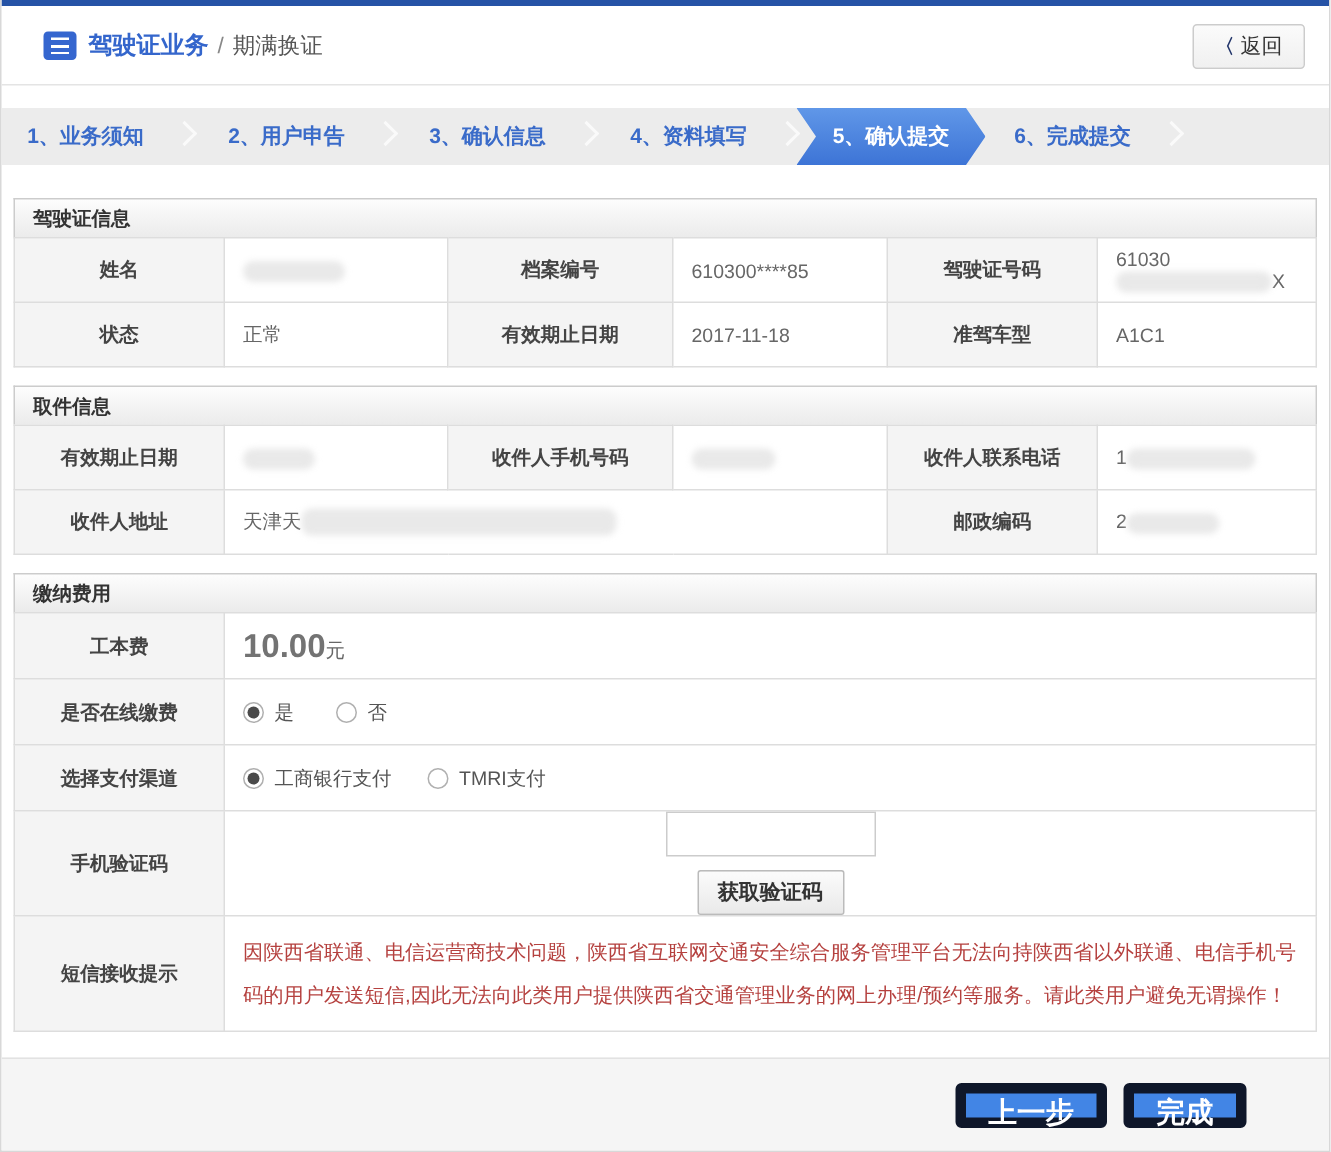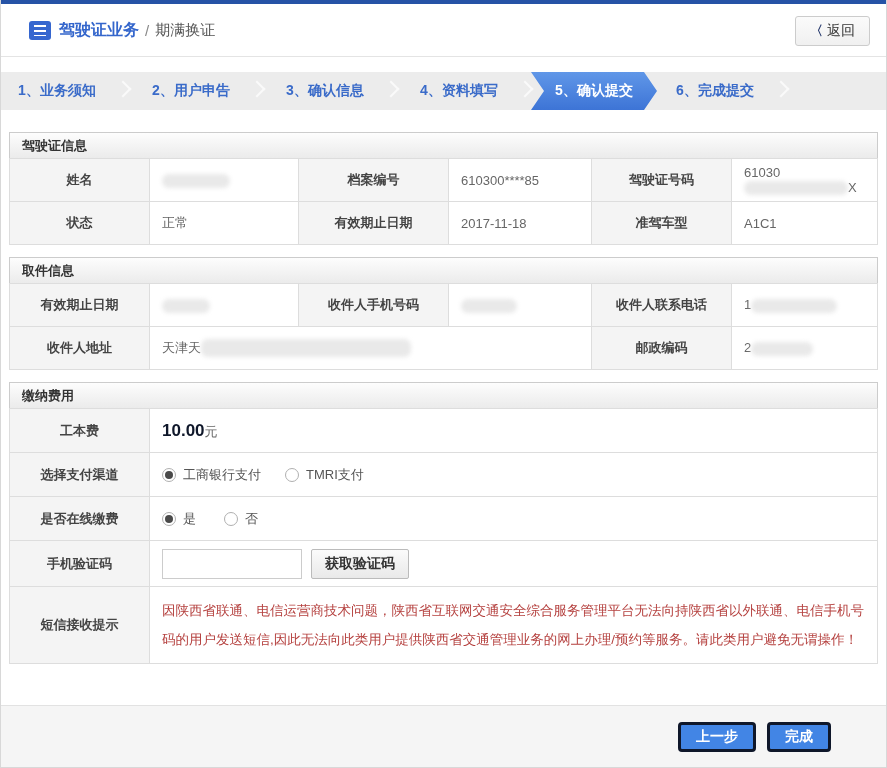--- a/index.html
+++ b/index.html
@@ -37,39 +37,39 @@
   .section { margin-bottom:12px; }
   .section-header { height:26px; line-height:25px; background:linear-gradient(#fdfdfd,#ebebeb);
     border:1px solid #ccc; border-bottom:none; font-size:13px; font-weight:bold; color:#333; padding-left:12px; }
   table.info { width:100%; border-collapse:collapse; table-layout:fixed; }
   table.info td { border:1px solid #ddd; height:43px; font-size:13px; padding:0 12px; }
   td.lbl { background:#f4f4f4; text-align:center; font-weight:bold; color:#444; }
   td.val { background:#fff; color:#666; text-align:left; }
   .redact { display:inline-block; height:14px; border-radius:7px; background:#e9e9e9;
     filter:blur(2px); vertical-align:middle; }
   
-  .price { color:#0f172a; font-weight:bold; font-size:17px; }
+  .price { color:#737373; font-weight:bold; font-size:22px; }
   .currency { color:#666; font-size:13px; }
   .radio-group { display:flex; align-items:center; gap:28px; }
   .radio-opt { display:flex; align-items:center; gap:7px; cursor:pointer; color:#555; font-size:13px; }
   .radio { width:14px; height:14px; border:1px solid #b0b0b0; border-radius:50%; background:#fff;
     display:inline-flex; align-items:center; justify-content:center; }
   .radio.checked::after { content:""; width:8px; height:8px; border-radius:50%; background:#4a4a4a; }
-  .code-row { display:flex; align-items:center; gap:9px; }
+  .code-row { display:flex; align-items:center; gap:9px;flex-direction:column; }
   .code-input { width:140px; height:30px; border:1px solid #ccc; padding:0 6px; font-size:13px; }
   .code-btn { height:30px; padding:0 13px; background:linear-gradient(#fbfbfb,#e9e9e9);
     border:1px solid #bbb; border-radius:2px; font-size:14px; font-weight:bold; color:#333; cursor:pointer; }
   .notice { color:#b5413f; font-size:13.5px; line-height:29px; padding:9px 0; }
   td.notice-cell { line-height:normal; }
   
   .footer { position:absolute; left:0; right:0; bottom:0; height:62px; background:#f5f5f5;
     border-top:1px solid #e2e2e2; display:flex; align-items:center; justify-content:flex-end;
     padding-right:55px; gap:11px; }
-  .btn-blue { min-width:54px; height:30px; padding:0 15px; background:#4285e5; border:3px solid #0f172a;
-    border-radius:4px; color:#fff; font-size:14px; font-weight:bold; cursor:pointer; }
+  .btn-blue { min-width:54px; height:30px; padding:0 15px; background:#4285e5; border:7px solid #0f172a;
+    border-radius:4px; color:#fff; font-size:19px; font-weight:bold; cursor:pointer; }
 </style>
 </head>
 <body>
 
 <div class="page">
   <div class="topbar"></div>
 
   <div class="header">
     <span class="doc-icon"></span>
     <span class="title-primary">驾驶证业务</span>
@@ -175,45 +175,45 @@
             <col>
           </colgroup>
         <tbody>
             <tr>
           <td class="lbl" style="height:44px">工本费</td>
           <td class="val">
             <span class="price">10.00</span><span class="currency">元</span>
           </td>
         </tr>
         <tr>
+          <td class="lbl" style="height:44px">是否在线缴费</td>
+          <td class="val">
+            <div class="radio-group">
+              <span class="radio-opt">
+                <span class="radio checked"></span>
+                <span>是</span>
+              </span>
+              <span class="radio-opt">
+                <span class="radio"></span>
+                <span>否</span>
+              </span>
+            </div>
+          </td>
+        </tr>
+        <tr>
           <td class="lbl" style="height:44px">选择支付渠道</td>
           <td class="val">
             <div class="radio-group" style="gap:24px">
               <span class="radio-opt">
                 <span class="radio checked"></span>
                 <span>工商银行支付</span>
               </span>
               <span class="radio-opt">
                 <span class="radio"></span>
                 <span>TMRI支付</span>
-              </span>
-            </div>
-          </td>
-        </tr>
-        <tr>
-          <td class="lbl" style="height:44px">是否在线缴费</td>
-          <td class="val">
-            <div class="radio-group">
-              <span class="radio-opt">
-                <span class="radio checked"></span>
-                <span>是</span>
-              </span>
-              <span class="radio-opt">
-                <span class="radio"></span>
-                <span>否</span>
               </span>
             </div>
           </td>
         </tr>
         <tr>
           <td class="lbl" style="height:46px">手机验证码</td>
           <td class="val">
             <div class="code-row">
               <input class="code-input" type="text" style="">
               <button class="code-btn">获取验证码</button>

